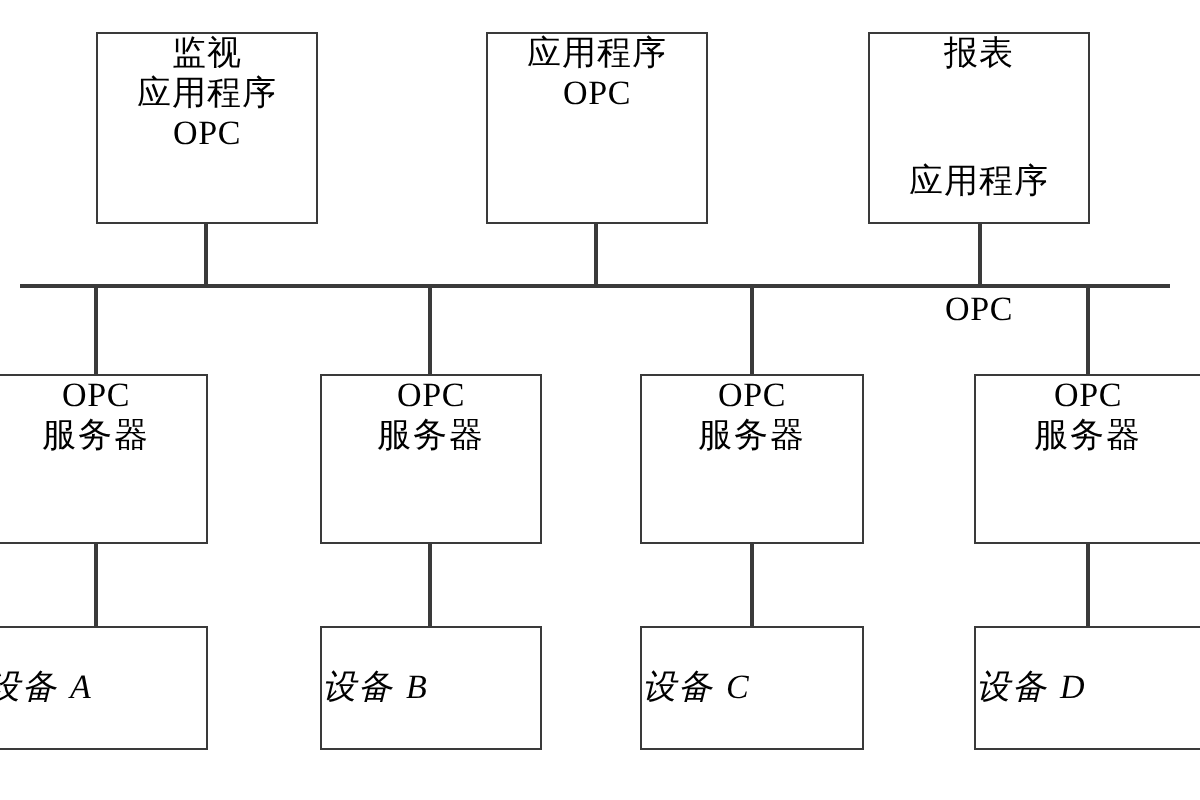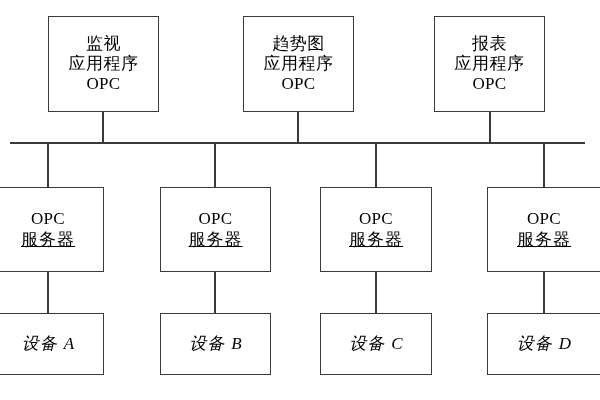--- a/index.html
+++ b/index.html
@@ -17,21 +17,21 @@
   }
 
   .box {
     position: absolute;
     box-sizing: border-box;
     border: 1px solid #3a3a3a;
     background: #ffffff;
     display: flex;
     flex-direction: column;
     align-items: center;
-    justify-content: center;
+    justify-content: flex-start;
     color: #000000;
     line-height: 1.18;
     text-align: center;
     z-index: 3;
   }
 
   
   .app-box {
     top: 16px;
     height: 96px;
@@ -41,31 +41,31 @@
   .app-box .cn {
     letter-spacing: 0.5px;
     white-space: nowrap;
   }
   .app-box .opc {
     font-size: 17px;
     letter-spacing: 0.3px;
   }
   #app-0 { left: 48px; }
   #app-1 { left: 243px; }
-  #app-2 { left: 434px; }
+  #app-2 { left: 434px; gap: 44px; }
 
   
   .server-box {
     top: 187px;
     height: 85px;
     width: 112px;
     font-size: 17px;
   }
   .server-box .opc { letter-spacing: 0.3px; }
-  .server-box .cn { letter-spacing: 1px; white-space: nowrap; text-decoration: underline; }
+  .server-box .cn { letter-spacing: 1px; white-space: nowrap; }
   #srv-0 { left: -8px; width: 112px; }
   #srv-1 { left: 160px; width: 111px; }
   #srv-2 { left: 320px; width: 112px; }
   #srv-3 { left: 487px; width: 114px; }
 
   
   .device-box {
     top: 313px;
     height: 62px;
     font-size: 17px;
@@ -122,21 +122,20 @@
 <div id="canvas">
 
   <div class="bus"></div>
 
   <div class="box app-box" id="app-0">
     <span class="cn">监视</span>
     <span class="cn">应用程序</span>
     <span class="opc">OPC</span>
   </div>
   <div class="box app-box" id="app-1">
-    <span class="cn">趋势图</span>
     <span class="cn">应用程序</span>
     <span class="opc">OPC</span>
   </div>
   <div class="box app-box" id="app-2">
     <span class="cn">报表</span>
     <span class="cn">应用程序</span>
     <span class="opc">OPC</span>
   </div>
 
   <div class="vline drop-app" id="drop-app-0"></div>

